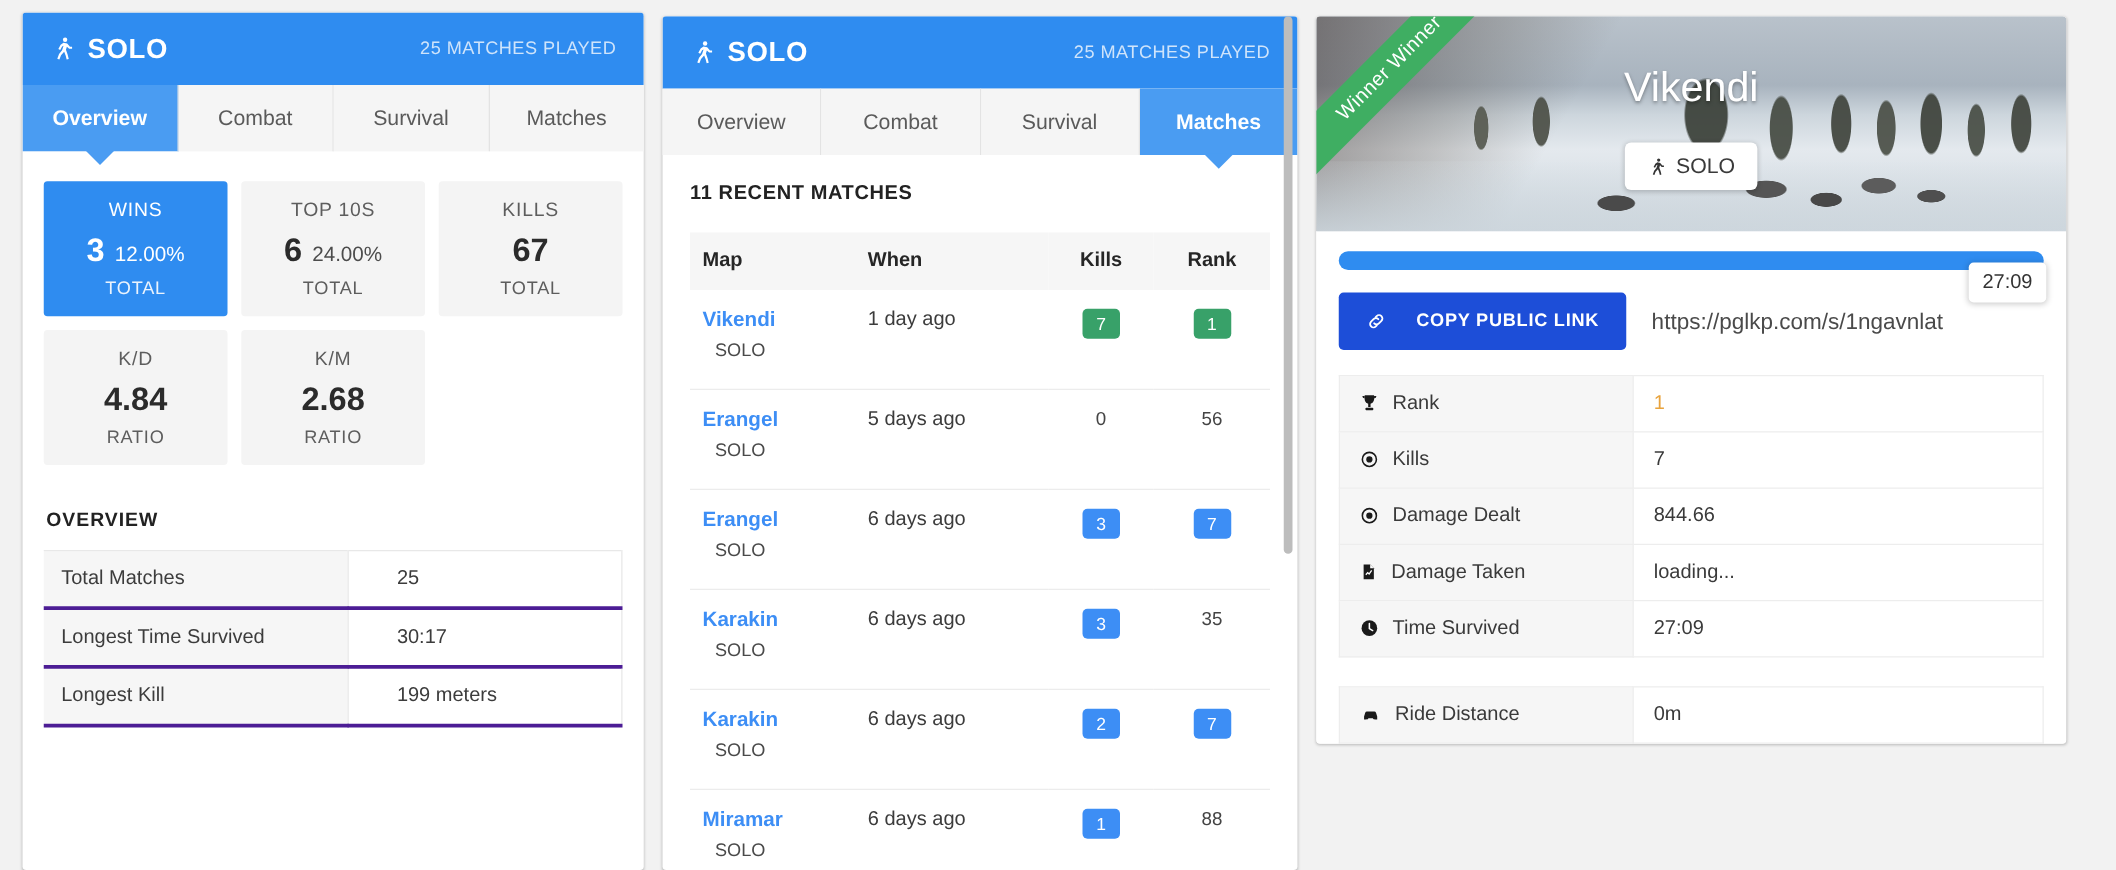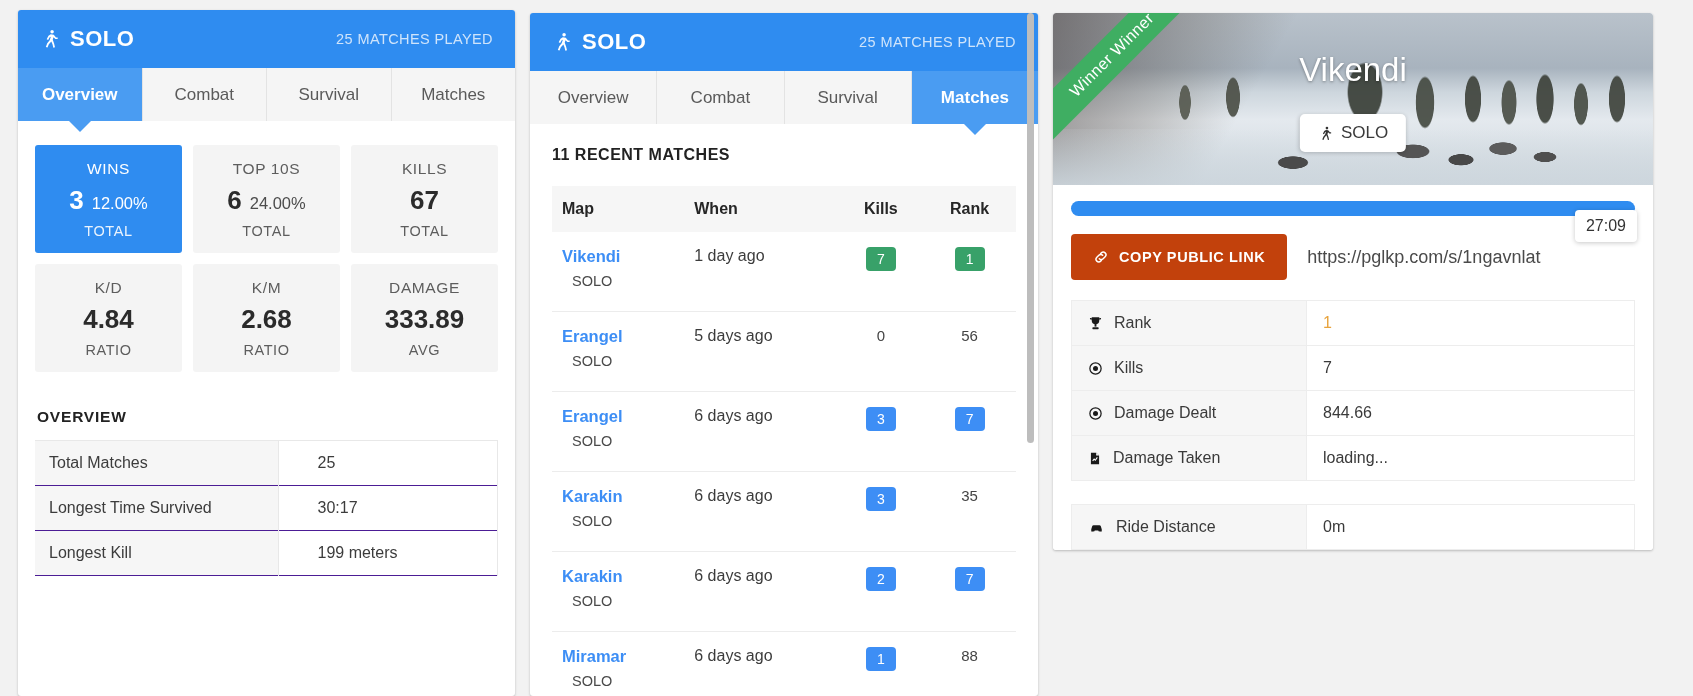--- a/index.html
+++ b/index.html
@@ -96,21 +96,21 @@
   .stat-box.hl .stat-pct { color: #fff; }
   .stat-sub { font-size: 14.5px; color: #5d5d5d; letter-spacing: .6px; }
   .stat-box.hl .stat-sub { color: #eaf3fd; }
 
   .section-title {
     font-size: 15.5px; font-weight: bold; color: #222;
     letter-spacing: .8px;
     margin: 36px 0 14px 2px;
   }
   .kv-table { width: 100%; border-collapse: collapse; }
-  .kv-table tr { border-bottom: 1px solid #4c1d95; }
+  .kv-table tr { border-bottom: 3px solid #4c1d95; }
   .kv-table td {
     padding: 13px 14px;
     font-size: 16px; color: #3c3c3c;
   }
   .kv-table td.k {
     background: #f6f6f6;
     width: 243px;
     border-right: 1px solid #e8e8e8;
   }
   .kv-table td.k .ico { margin-right: 9px; display:inline-block; vertical-align:-2px; }
@@ -244,29 +244,29 @@
     padding: 7px 11px;
     font-size: 16px;
     color: #333;
     box-shadow: 0 1px 5px rgba(0,0,0,.22);
   }
   .link-row {
     display: flex; align-items: center; gap: 20px;
     padding: 18px 18px 20px 18px;
   }
   .copy-btn {
-    background: #c2410c;
+    background: #1d4ed8;
     color: #fff;
     border: none;
     border-radius: 4px;
     padding: 15px 22px;
     font-size: 14.5px;
     font-weight: bold;
     letter-spacing: .6px;
-    display: flex; align-items: center; gap: 10px;
+    display: flex; align-items: center; gap: 24px;
     cursor: pointer;
   }
   .link-url { font-size: 18px; color: #4a4a4a; }
   .s-table { width: 100%; border-collapse: collapse; }
   .s-table tr { }
   .s-table td {
     padding: 13px 16px;
     font-size: 16px; color: #3a3a3a;
     border-bottom: 1px solid #ededed;
     border-top: 1px solid #ededed;
@@ -357,27 +357,20 @@
         </div>
 
         <div class="stat-box">
           <div class="stat-label">K/M</div>
           <div class="stat-value">
             <span>2.68</span>
           </div>
           <div class="stat-sub">RATIO</div>
         </div>
 
-        <div class="stat-box">
-          <div class="stat-label">DAMAGE</div>
-          <div class="stat-value">
-            <span>333.89</span>
-          </div>
-          <div class="stat-sub">AVG</div>
-        </div>
 
       </div>
 
       <div class="section-title">OVERVIEW</div>
 
       <table class="kv-table">
         <tbody>
           <tr>
             <td class="k">Total Matches</td>
             <td class="v">25</td>
@@ -582,20 +575,31 @@
                   <span class="ico">
                     <svg width="14" height="15" viewBox="0 0 24 24" fill="#1a1a1a">
                       <path d="M5 2h9l5 5v15H5z"></path>
                       <path d="M14 2v5h5" fill="#fff"></path>
                       <path d="M8 16l2.5-3 2 2L16 10" stroke="#fff" stroke-width="1.8" fill="none"></path>
                     </svg>
                   </span><span>Damage Taken</span>
                 </td>
                 <td class="v">loading...</td>
               </tr>
+              <tr>
+                <td class="k">
+                  <span class="ico">
+                    <svg width="15" height="15" viewBox="0 0 24 24" fill="#1a1a1a">
+                      <circle cx="12" cy="12" r="10"></circle>
+                      <path d="M12 6v6.6l4.2 2.5" stroke="#fff" stroke-width="2" fill="none" stroke-linecap="round"></path>
+                    </svg>
+                  </span><span>Time Survived</span>
+                </td>
+                <td class="v">27:09</td>
+              </tr>
             </tbody>
           </table>
 
           <div class="tbl-gap"></div>
 
           <table class="s-table">
             <tbody>
               <tr>
                 <td class="k">
                   <span class="ico">

